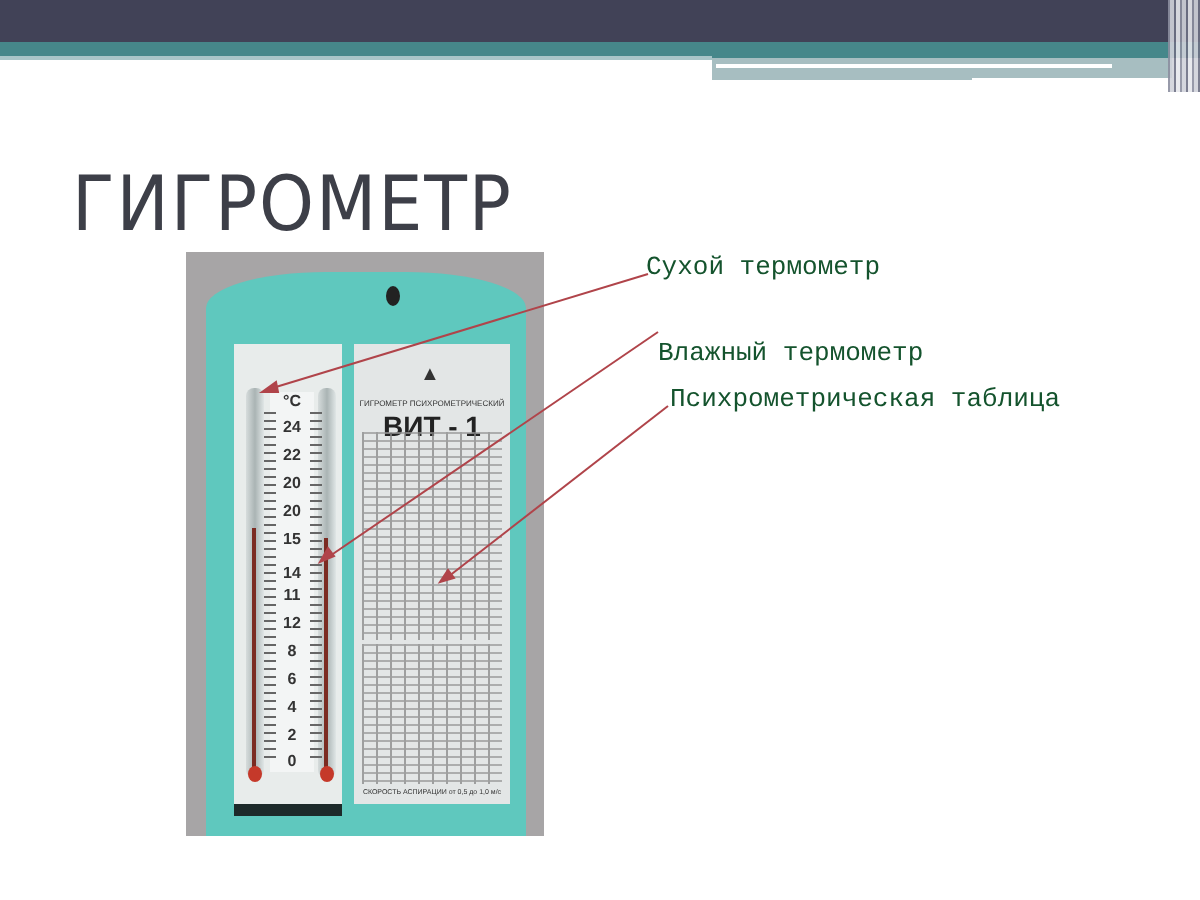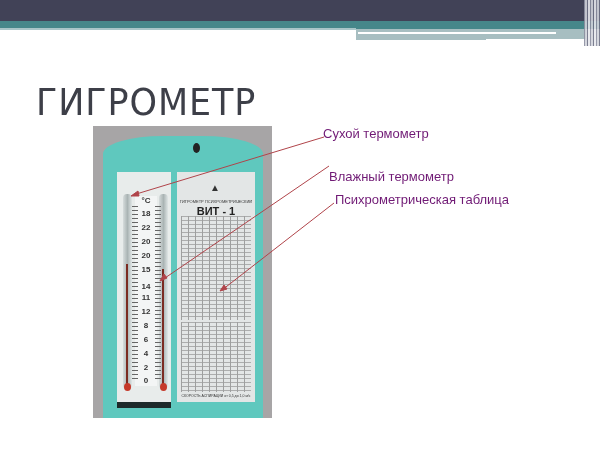--- a/index.html
+++ b/index.html
@@ -25,30 +25,30 @@
   .therm.a .mercury { top:70px; height:120px; }
   .therm.b .mercury { top:75px; height:115px; }
   .bulb { position:absolute; left:1px; bottom:-2px; width:7px; height:8px; background:#c5392a; border-radius:50%; }
   .scale { position:absolute; left:32px; top:60px; width:22px; height:190px; background:#f3f5f5; }
   .scale-num { position:absolute; left:0; width:22px; text-align:center; font-size:8px; font-weight:bold; color:#333; }
   .ticks { position:absolute; top:70px; height:175px; width:6px; background:repeating-linear-gradient(180deg,#666 0 1px,transparent 1px 4px); }
   .ticks.l { left:29px; } .ticks.r { left:52px; }
   .right-panel { position:absolute; left:74px; top:36px; width:78px; height:230px; background:#e3e6e6; }
   .rp-logo { position:absolute; left:33px; top:10px; font-size:10px; color:#333; }
   .rp-header { position:absolute; left:2px; top:27px; width:74px; text-align:center; font-size:4px; color:#333; }
-  .rp-model { position:absolute; left:2px; top:33px; width:74px; text-align:center; font-size:11px; font-weight:bold; color:#222; }
+  .rp-model { position:absolute; left:2px; top:33px; width:74px; text-align:center; font-size:14px; font-weight:bold; color:#222; }
   .grid { position:absolute; left:4px; width:70px; background:
       repeating-linear-gradient(90deg,#888 0 1px,transparent 1px 7px),
       repeating-linear-gradient(180deg,#9a9a9a 0 1px,transparent 1px 4px); opacity:0.75; }
   .grid.g1 { top:44px; height:104px; }
   .grid.g2 { top:150px; height:70px; }
   .rp-footer { position:absolute; left:2px; top:222px; width:74px; text-align:center; font-size:3.5px; color:#333; }
   .base-dark { position:absolute; left:14px; top:266px; width:54px; height:6px; background:#1d2a2a; }
 
-  .label { position:absolute; font-family:Liberation Sans, sans-serif; font-size:13px; color:#701a75; white-space:nowrap; }
+  .label { position:absolute; font-family:Liberation Mono, monospace; font-size:13px; color:#14532d; white-space:nowrap; }
   .lines { position:absolute; left:0; top:0; width:600px; height:450px; pointer-events:none; }
 </style>
 </head>
 <body>
 
 <div class="topbar"></div>
 <div class="tealbar"></div>
 <div class="tealbar-thin"></div>
 <div class="accent-block"></div>
 <div class="accent-white"></div>
@@ -64,21 +64,21 @@
     <div class="therm a">
       <div class="mercury"></div>
         <div class="bulb"></div>
     </div>
     <div class="therm b">
       <div class="mercury"></div>
         <div class="bulb"></div>
     </div>
     <div class="scale">
       <div class="scale-num" style="top:0">°C</div>
-      <div class="scale-num" style="top:13px">18</div>
+      <div class="scale-num" style="top:13px">24</div>
       <div class="scale-num" style="top:27px">22</div>
       <div class="scale-num" style="top:41px">20</div>
       <div class="scale-num" style="top:55px">20</div>
       <div class="scale-num" style="top:69px">15</div>
       <div class="scale-num" style="top:86px">14</div>
       <div class="scale-num" style="top:97px">11</div>
       <div class="scale-num" style="top:111px">12</div>
       <div class="scale-num" style="top:125px">8</div>
       <div class="scale-num" style="top:139px">6</div>
       <div class="scale-num" style="top:153px">4</div>

